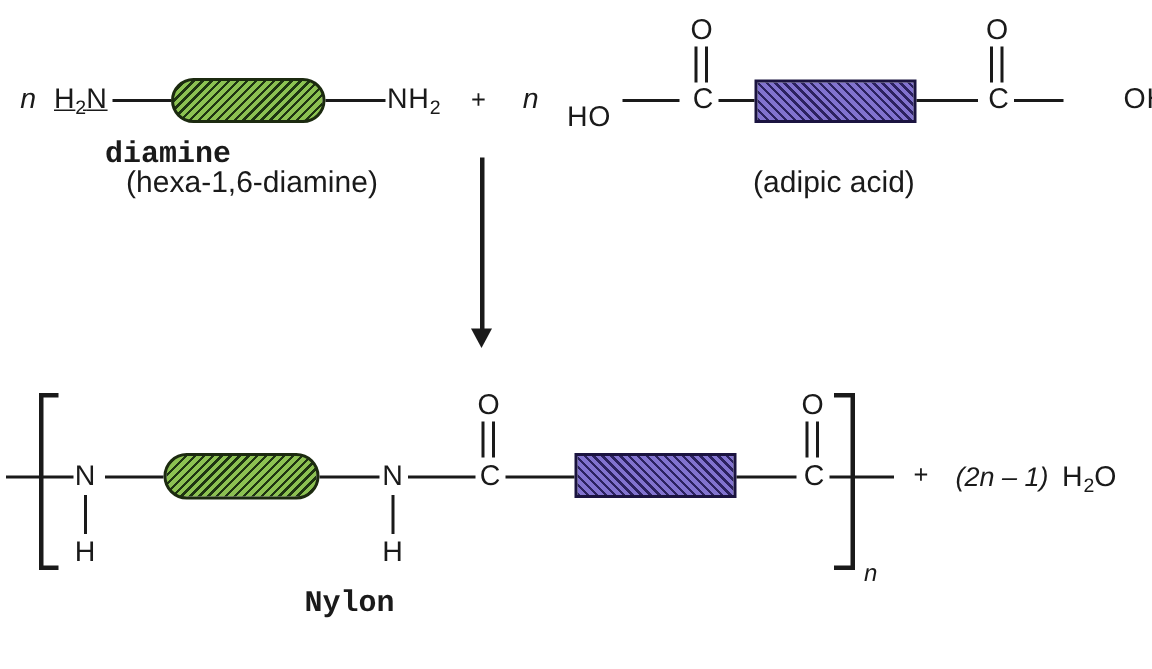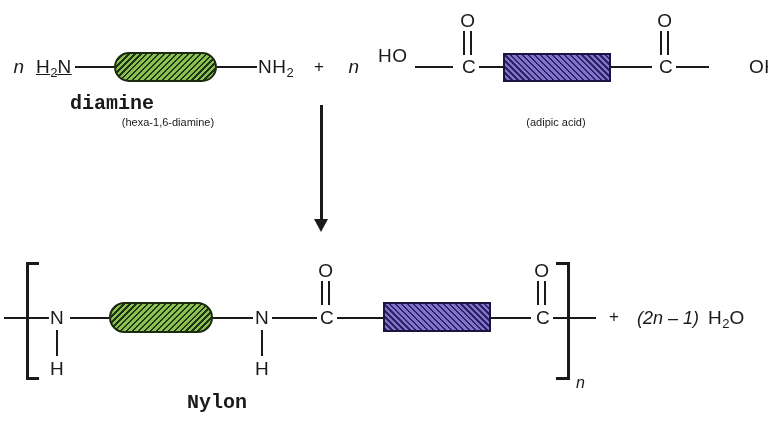--- a/index.html
+++ b/index.html
@@ -14,21 +14,21 @@
   .ctr  { text-align:center; }
   .it   { font-style:italic; }
   .sub  { font-size:13px; position:relative; top:4px; letter-spacing:0; }
   .plus { position:absolute; font-size:17px; height:22px; line-height:22px; text-align:center; }
   .bh   { position:absolute; height:2px; background:#1a1a1a; }
   .bv   { position:absolute; width:2px;  background:#1a1a1a; }
   .brk  { position:absolute; background:#1a1a1a; }
   .blk  { position:absolute; border:2px solid #1c2410; box-sizing:border-box; }
   .pill { border-radius:16px; }
   .lbl    { position:absolute; font-size:20px; font-weight:bold; text-align:left; line-height:19px; white-space:nowrap;font-family:Liberation Mono, monospace; }
-  .sublbl { position:absolute; font-size:11px; text-align:center; line-height:19px; white-space:nowrap; }
+  .sublbl { position:absolute; font-size:20px; text-align:center; line-height:19px; white-space:nowrap; }
   .ahead { position:absolute; width:0; height:0;
            border-left:7px solid transparent; border-right:7px solid transparent;
            border-top:13px solid #1a1a1a; }
   .subn { position:absolute; font-size:16px; font-style:italic; height:18px; line-height:18px; }
   .bypr { position:absolute; height:24px; line-height:24px; white-space:nowrap; }
   .bypr .coef { font-size:18px; font-style:italic; }
   .bypr .h2o  { font-size:19px; margin-left:9px; letter-spacing:0.5px; }
 </style>
 </head>
 <body style="background: rgb(255, 255, 255);">
@@ -44,21 +44,21 @@
   <div class="blk pill block-diamine" style="left: 114px; top: 52px; width: 103px; height: 30px; background: repeating-linear-gradient(135deg, rgb(30, 52, 18) 0px, rgb(30, 52, 18) 1.6px, rgb(140, 193, 82) 1.6px, rgb(140, 193, 82) 4.2px); border-color: rgb(28, 42, 16);"></div>
 
   <i class="bh" style="left:217px; top:66px; width:40px;"></i>
 
   <span class="atom" style="left:258px; top:56px;"><span>NH</span><span class="sub">2</span></span>
 
   <span class="plus" style="left:309px; top:56px; width:20px;">+</span>
 
   <span class="atom it ctr" style="left:343px; top:56px; width:22px;">n</span>
 
-  <span class="atom" style="left:378px; top:45px;text-align:right;">HO</span>
+  <span class="atom" style="left:378px; top:68px;text-align:right;">HO</span>
 
   <i class="bh" style="left:415px; top:66px; width:38px;"></i>
 
   <span class="atom ctr" style="left:459px; top:56px; width:20px;">C</span>
   <i class="bv" style="left:463px; top:31px; height:24px;"></i>
   <i class="bv" style="left:470px; top:31px; height:24px;"></i>
   <span class="atom ctr" style="left:458px; top:10px; width:20px;">O</span>
 
   <i class="bh" style="left:479px; top:66px; width:24px;"></i>
 
@@ -125,15 +125,15 @@
   <i class="brk" style="left:567px; top:262px; width:2.5px; height:118px;"></i>
   <i class="brk" style="left:556px; top:262px; width:13px; height:2.5px;"></i>
   <i class="brk" style="left:556px; top:377px; width:13px; height:2.5px;"></i>
 
   <span class="subn" style="left:576px; top:374px;">n</span>
 
   <span class="plus" style="left:604px; top:306px; width:20px;">+</span>
 
   <span class="bypr" style="left:637px; top:306px;"><span class="coef">(2n – 1)</span><span class="h2o"><span>H</span><span class="sub">2</span><span>O</span></span></span>
 
-  <div class="lbl" style="left:187px; top:393px; width:200px;">Nylon</div>
+  <div class="lbl" style="left:203px; top:393px; width:200px;">Nylon</div>
 
 </div>
 
 </body></html>

